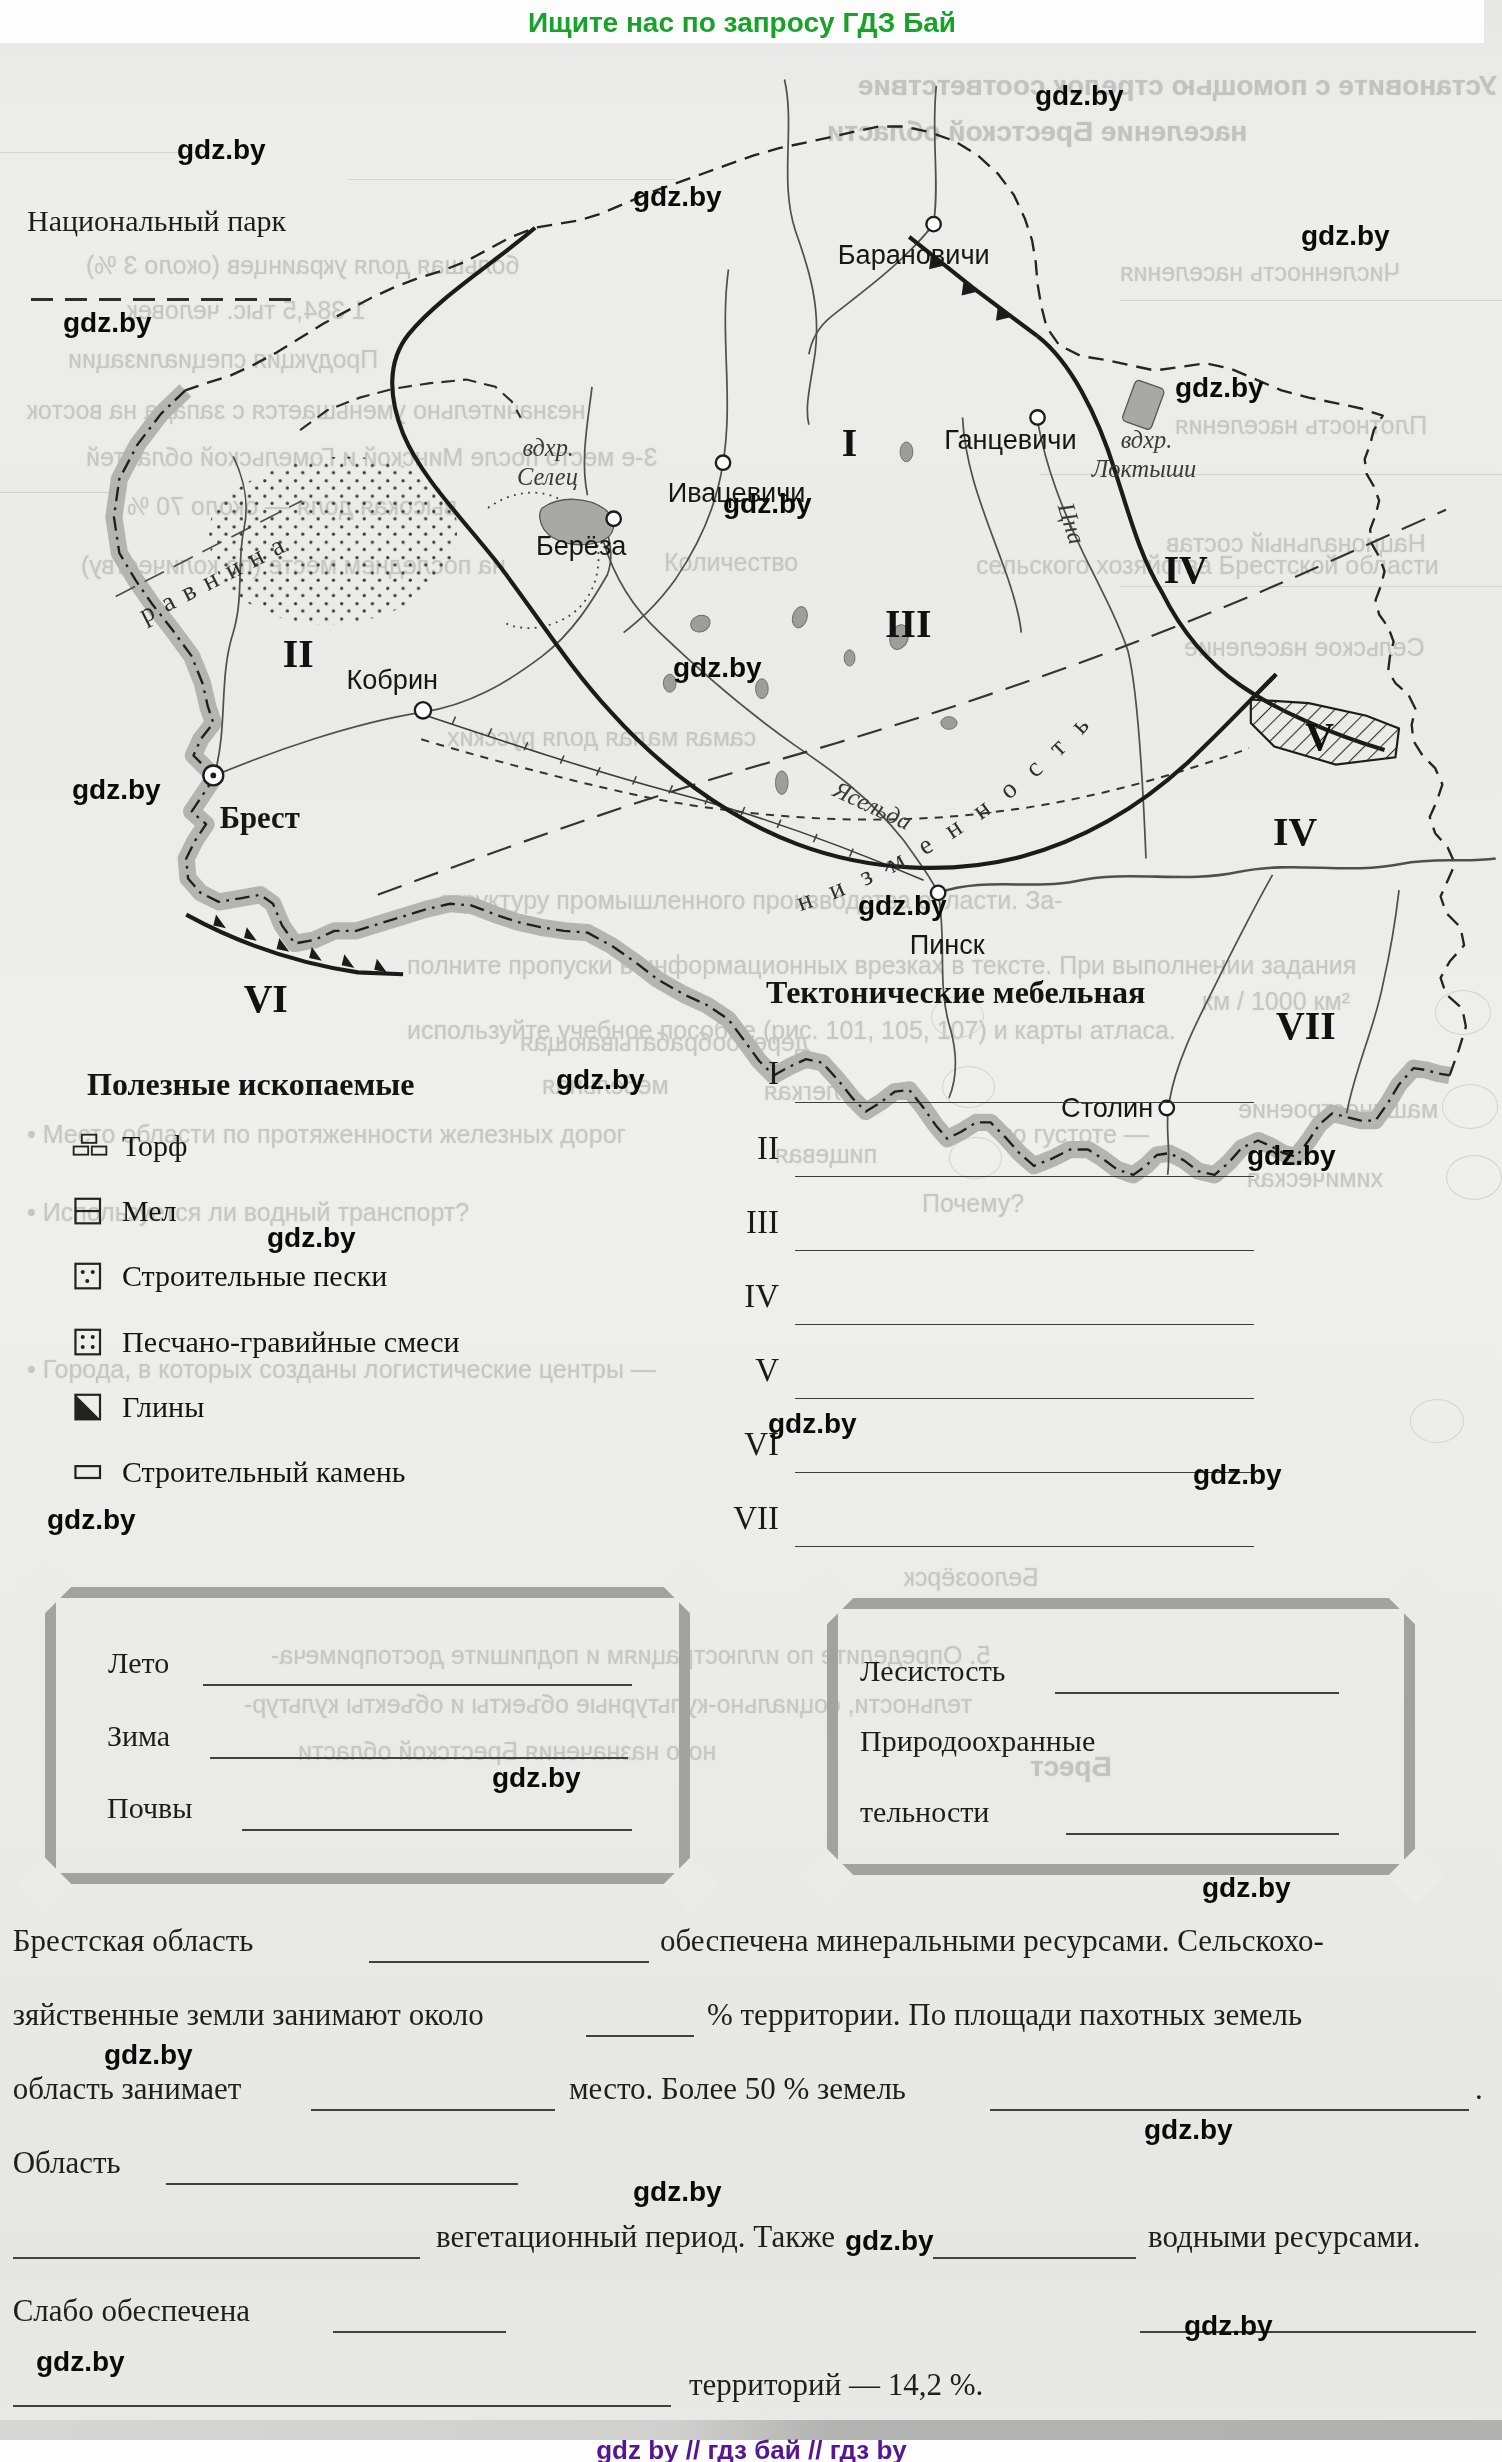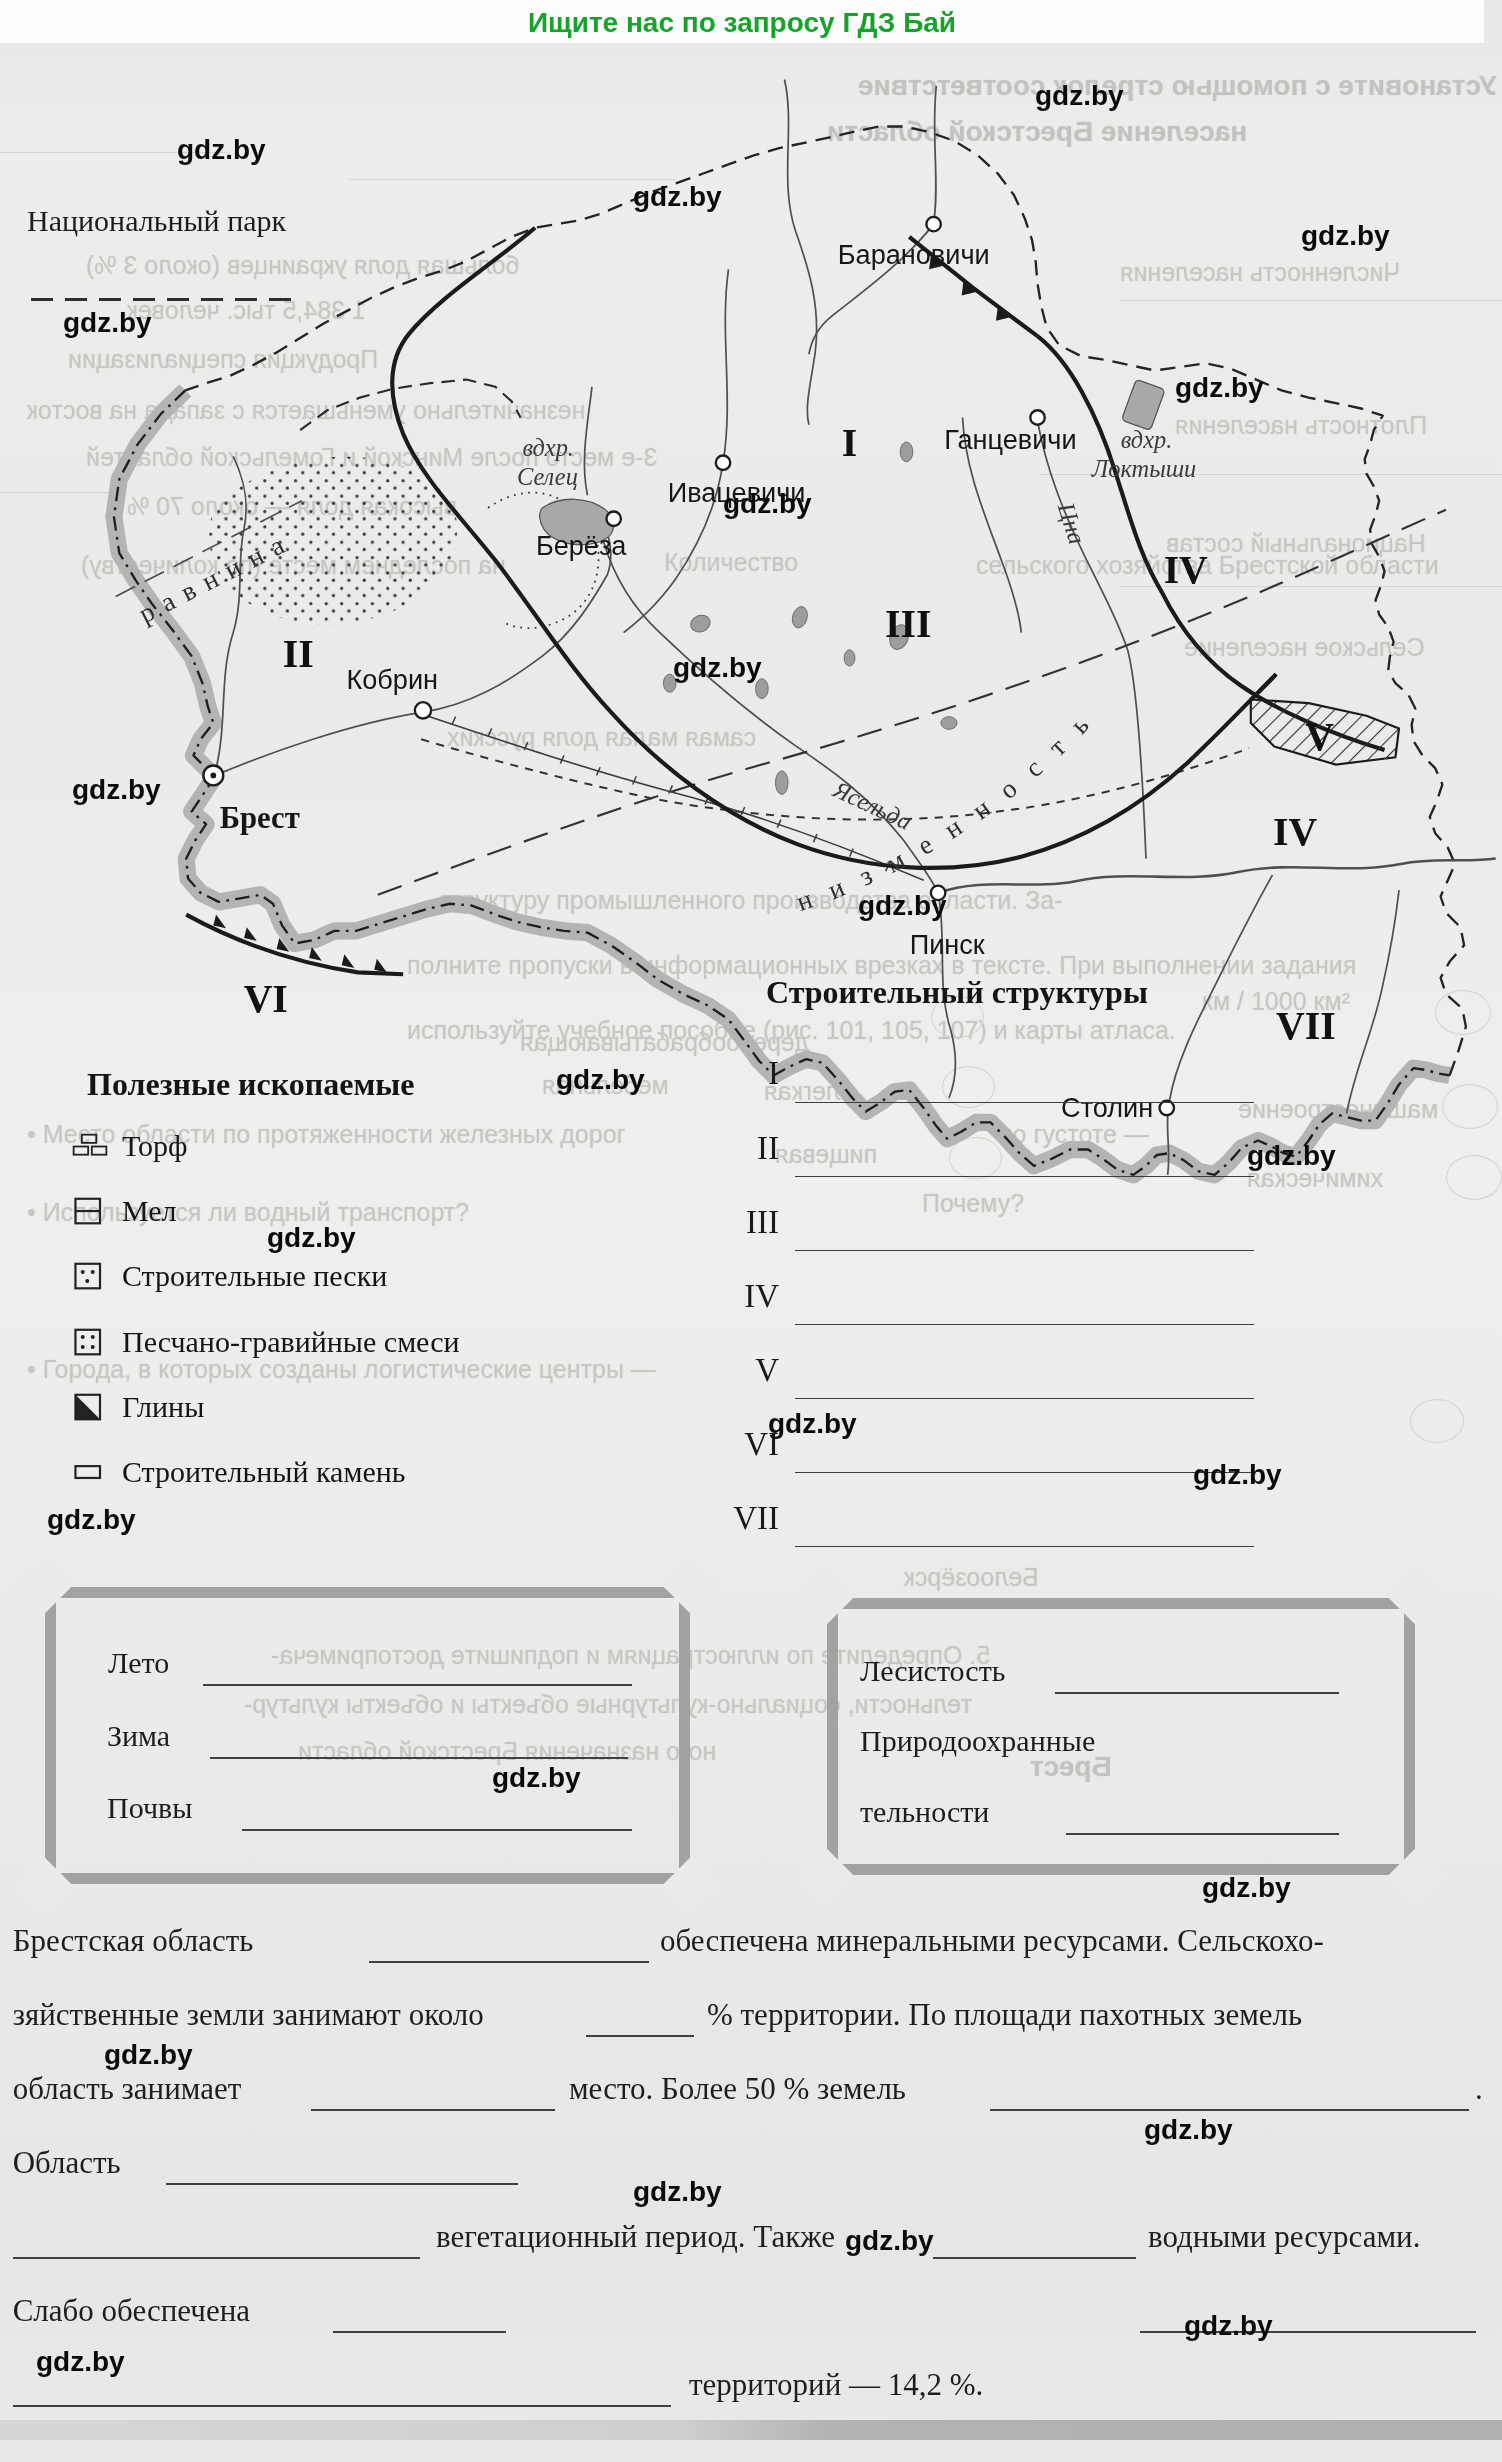--- a/index.html
+++ b/index.html
@@ -304,21 +304,21 @@
     </svg>
     <span class="lbl">Глины</span>
   </div>
   <div class="min-row" style="top:1457px">
     <svg class="sym" width="40" height="31" viewBox="0 0 44 34">
       <rect x="6" y="10" width="27" height="13" fill="none" stroke="#222" stroke-width="2.4"></rect>
     </svg>
     <span class="lbl">Строительный камень</span>
   </div>
 
-  <div class="tec-title">Строительный структуры</div>
+  <div class="tec-title">Тектонические мебельная</div>
   <div class="tec-num" style="top:1055px">I</div>
   <div class="tec-line" style="top:1102px"></div>
   <div class="tec-num" style="top:1130px">II</div>
   <div class="tec-line" style="top:1176px"></div>
   <div class="tec-num" style="top:1204px">III</div>
   <div class="tec-line" style="top:1250px"></div>
   <div class="tec-num" style="top:1278px">IV</div>
   <div class="tec-line" style="top:1324px"></div>
   <div class="tec-num" style="top:1352px">V</div>
   <div class="tec-line" style="top:1398px"></div>
@@ -400,15 +400,18 @@
   <span class="wm" style="left:492px;top:1762px">gdz.by</span>
   <span class="wm" style="left:1202px;top:1872px">gdz.by</span>
   <span class="wm" style="left:104px;top:2039px">gdz.by</span>
   <span class="wm" style="left:1144px;top:2114px">gdz.by</span>
   <span class="wm" style="left:633px;top:2176px">gdz.by</span>
   <span class="wm" style="left:845px;top:2225px">gdz.by</span>
   <span class="wm" style="left:1184px;top:2310px">gdz.by</span>
   <span class="wm" style="left:36px;top:2346px">gdz.by</span>
 
   <div class="graystrip"></div>
+  <div class="band-bottom">
+    <span>gdz by  //  гдз бай  //  гдз by</span>
+  </div>
 
 </div>
 
 
 </body></html>

